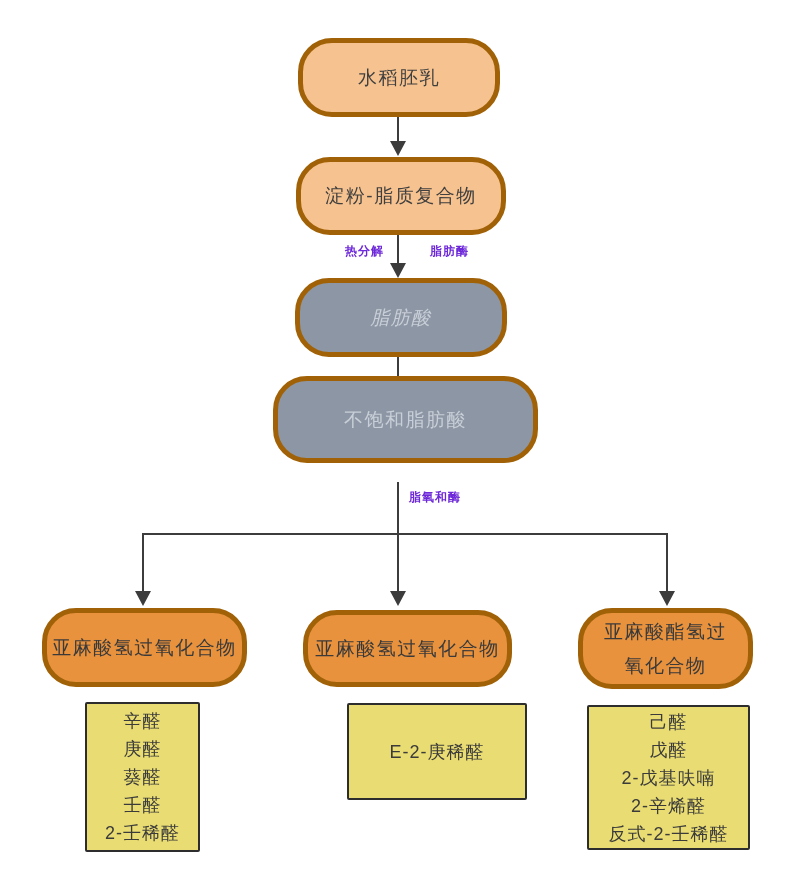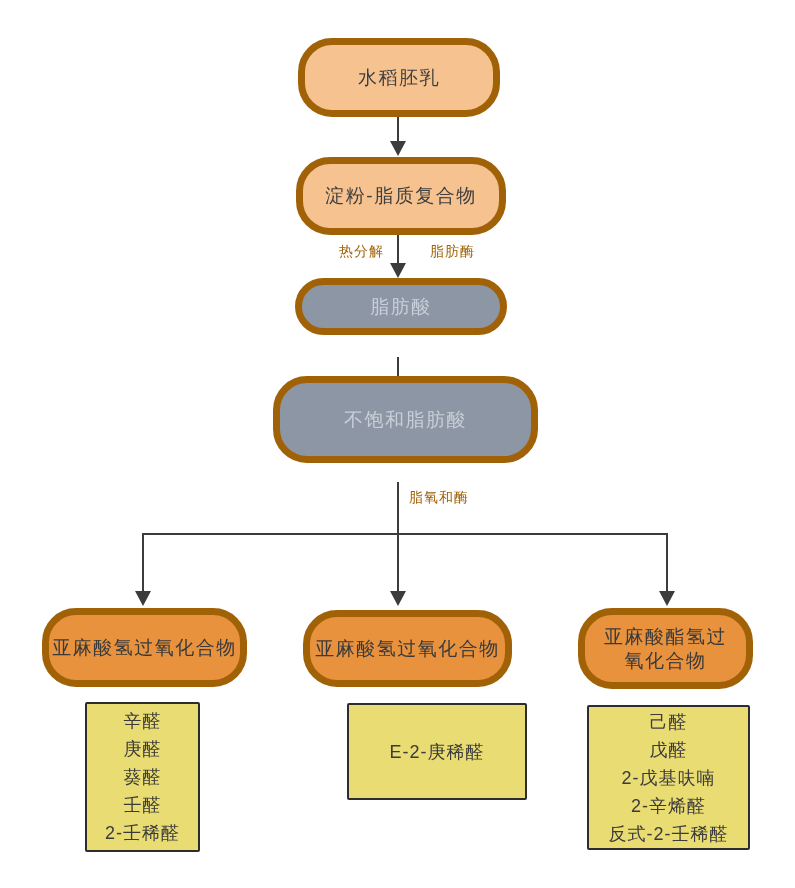--- a/index.html
+++ b/index.html
@@ -3,45 +3,46 @@
 <meta charset="utf-8">
 <style>
   html,body { margin:0; padding:0; background:#ffffff; }
   .canvas {
     position:relative; width:795px; height:888px; background:#ffffff;
     font-family:"Liberation Sans", sans-serif; overflow:hidden;
   }
   .pill {
     position:absolute; box-sizing:border-box;
     display:flex; align-items:center; justify-content:center;
-    border:7px solid #a16207; border-radius:34px;
+    border:5px solid #a16207; border-radius:34px;
     font-size:19px; color:#3f3f3f; letter-spacing:1.5px; text-align:center;
   }
   .peach  { background:#f6c28f; }
   .grayblue { background:#8c96a4; color:#c9cfd8; }
   .orange { background:#e8923e; color:#3a3a3a; }
   .listbox {
     position:absolute; box-sizing:border-box;
     display:flex; flex-direction:column; align-items:center; justify-content:center;
     border:2px solid #2d2d2d; border-radius:2px;
     background:#e9dc72; color:#3b3b3b;
     font-size:18px; line-height:28px; letter-spacing:1px; text-align:center;
   }
   .vline { position:absolute; width:2px; background:#3c3c3c; }
   .hline { position:absolute; height:2px; background:#3c3c3c; }
   .arrowhead {
     position:absolute; width:0; height:0;
     border-left:8px solid transparent; border-right:8px solid transparent;
     border-top:15px solid #3c3c3c;
   }
   .edge-label {
-    position:absolute; font-size:14px; color:#a16207; letter-spacing:1px;
+    position:absolute; font-size:12px; color:#6d28d9; letter-spacing:1px;
     white-space:nowrap;
+    font-weight:bold;
   }
-  .wrap2 { line-height:24px; padding:0 14px; }
+  .wrap2 { line-height:34px; padding:0 14px; }
 </style>
 </head>
 <body>
 
 <div class="canvas">
 
   <div class="pill peach" style="left:298px; top:38px; width:202px; height:79px;">
     <span>水稻胚乳</span>
   </div>
 
@@ -50,21 +51,21 @@
 
   <div class="pill peach" style="left:296px; top:157px; width:210px; height:78px;">
     <span>淀粉-脂质复合物</span>
   </div>
 
   <div class="vline" style="left:397px; top:235px; height:29px;"></div>
   <div class="arrowhead" style="left:390px; top:263px;"></div>
   <div class="edge-label" style="left:300px; top:243px; width:84px; text-align:right;">热分解</div>
   <div class="edge-label" style="left:430px; top:243px;">脂肪酶</div>
 
-  <div class="pill grayblue" style="left:295px; top:278px; width:212px; height:57px;">
+  <div class="pill grayblue" style="left:295px; top:278px; width:212px; height:79px;font-style:italic;">
     <span>脂肪酸</span>
   </div>
 
   <div class="vline" style="left:397px; top:357px; height:21px;"></div>
   <div class="arrowhead" style="left:390px; top:377px;"></div>
 
   <div class="pill grayblue" style="left:273px; top:376px; width:265px; height:87px;">
     <span>不饱和脂肪酸</span>
   </div>
 

